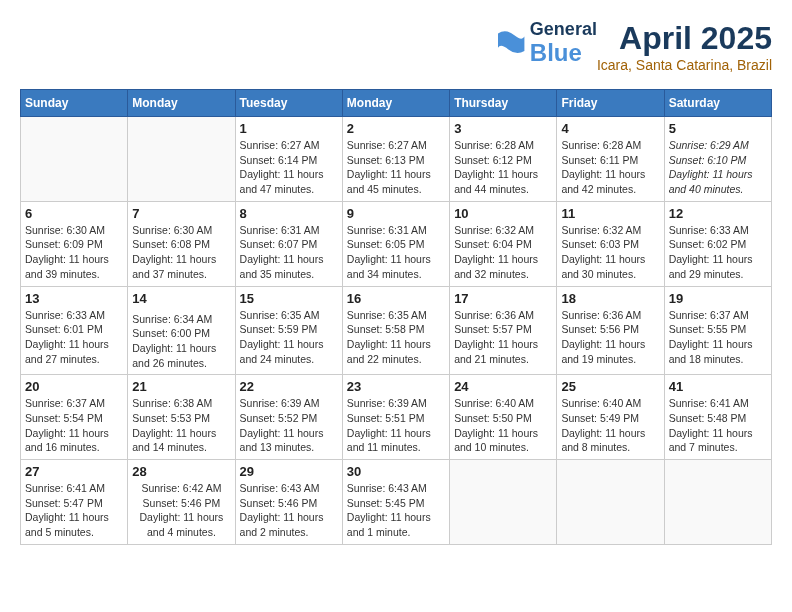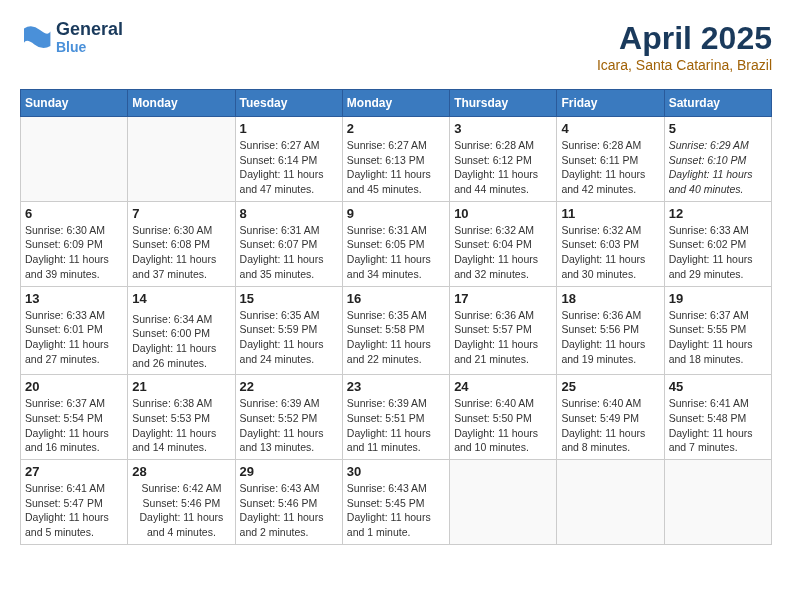--- a/index.html
+++ b/index.html
@@ -5,21 +5,21 @@
     * { box-sizing: border-box; margin: 0; padding: 0; }
     body {
       font-family: Arial, sans-serif;
       background: #fff;
       width: 792px;
       min-height: 612px;
       padding: 20px;
     }
     .header {
       display: flex;
-      justify-content: space-between;
+      justify-content: flex-end;
       align-items: flex-start;
       margin-bottom: 16px;
     }
     .logo {
       display: flex;
       align-items: center;
     }
     .logo-icon {
       width: 32px;
       height: 32px;
@@ -80,21 +80,21 @@
 
 <div class="header">
   <div class="logo">
     <svg class="logo-icon" viewBox="0 0 40 40">
       <rect x="0" y="0" width="40" height="40" fill="none"></rect>
 
       <path d="M5 8 Q15 2 25 10 Q35 18 38 12 L38 30 Q28 36 18 28 Q8 20 5 26 Z" fill="#4a90d9"></path>
     </svg>
     <div>
       <div style="font-size:18px; font-weight:bold; color:#1a3a5c; line-height:1.1">General</div>
-      <div style="font-size:14px; font-weight:bold; color:#4a90d9; line-height:1.1">Blue</div>
+      <div style="font-size:24px; font-weight:bold; color:#4a90d9; line-height:1.1">Blue</div>
     </div>
   </div>
   <div class="title-area">
     <div class="month-title">April 2025</div>
     <div class="subtitle">Icara, Santa Catarina, Brazil</div>
   </div>
 </div>
 
 <table class="calendar">
   <thead>
@@ -262,21 +262,21 @@
 Sunset: 5:50 PM
 Daylight: 11 hours and 10 minutes.</div>
         </td>
         <td>
           <div class="day-number">25</div>
           <div class="day-info" style="white-space: pre-line;">Sunrise: 6:40 AM
 Sunset: 5:49 PM
 Daylight: 11 hours and 8 minutes.</div>
         </td>
         <td>
-          <div class="day-number">45</div>
+          <div class="day-number">41</div>
           <div class="day-info" style="white-space: pre-line;">Sunrise: 6:41 AM
 Sunset: 5:48 PM
 Daylight: 11 hours and 7 minutes.</div>
         </td>
       </tr>
       <tr>
         <td>
           <div class="day-number">27</div>
           <div class="day-info" style="white-space: pre-line;">Sunrise: 6:41 AM
 Sunset: 5:47 PM

